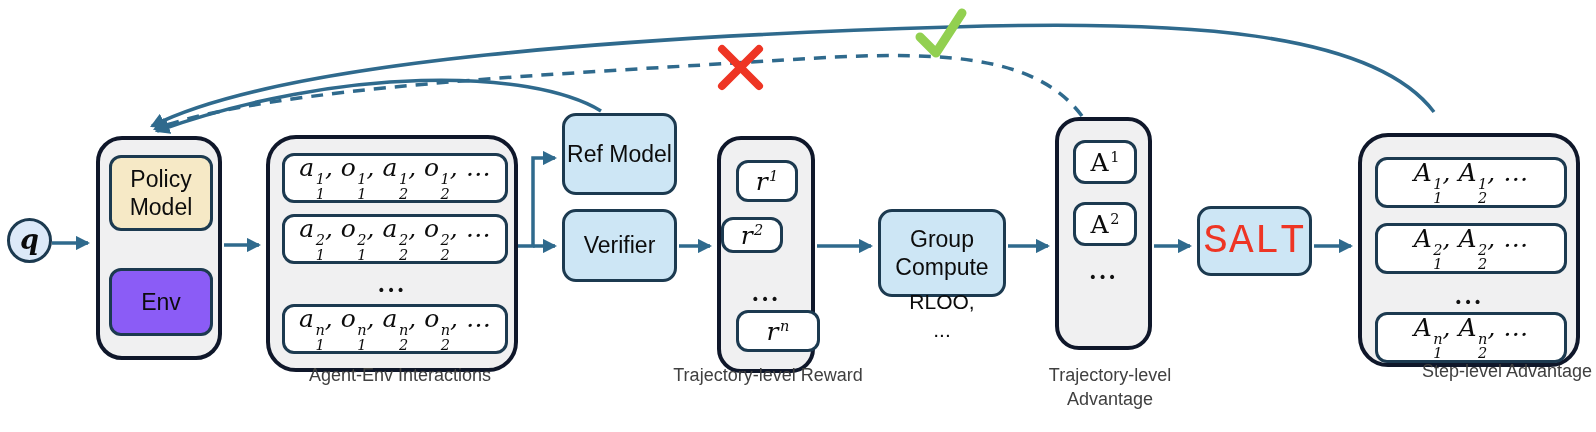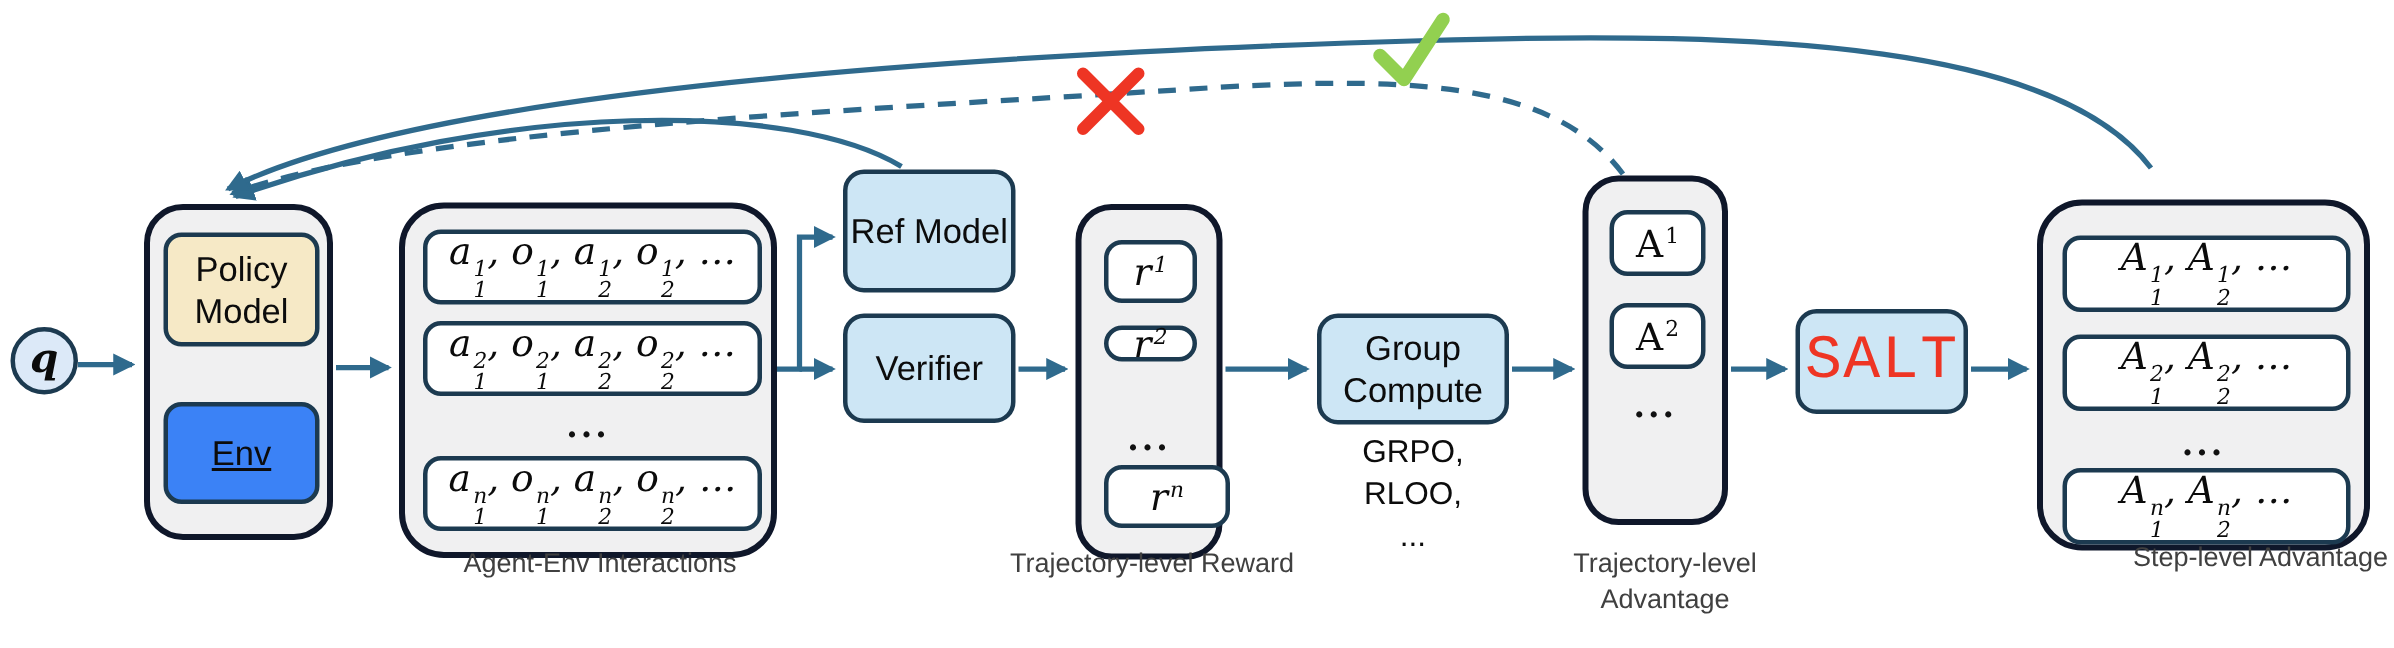--- a/index.html
+++ b/index.html
@@ -44,21 +44,21 @@
     display:flex;align-items:center;justify-content:center;text-align:center;
     font-size:23px;font-weight:500;line-height:1.22;color:#0c0c0c;
   }
   .blue{background:#cde6f5;}
   .box{
     position:absolute;border:3.5px solid #1c3a50;border-radius:12px;box-sizing:border-box;
     display:flex;align-items:center;justify-content:center;text-align:center;
     font-size:23px;font-weight:500;line-height:1.22;color:#0c0c0c;
   }
   .policy{background:#f6e9c6;}
-  .env{background:#3b82f6;text-decoration:underline;}
+  .env{background:#8b5cf6;}
 
   .qnode{
     position:absolute;left:7px;top:218px;width:45px;height:45px;border-radius:50%;
     background:#dce9f8;border:3.5px solid #1c3a50;box-sizing:border-box;
     display:flex;align-items:center;justify-content:center;
   }
   .qtext{font-family:"DejaVu Serif","Liberation Serif",serif;font-style:italic;font-weight:600;font-size:27px;color:#0b0b0b;transform:translateY(-1px);}
 
   .salt-text{font-size:41px;font-weight:500;color:#ee3524;letter-spacing:1px;font-family:Liberation Mono, monospace;}
 
@@ -170,34 +170,33 @@
     <span>Verifier</span>
   </div>
   <div class="module blue" style="left:562px;top:113px;width:115px;height:82px;">
     <span>Ref Model</span>
   </div>
 
   <div class="panel narrow" style="left:717px;top:121px;width:98px;height:237px;">
     <div class="cell" style="left:15px;top:20px;width:62px;height:42px;">
       <div class="mrow"><span><span>r</span><span class="sup1">1</span></span></div>
     </div>
-    <div class="cell" style="left:15px;top:77px;width:62px;height:24px;">
+    <div class="cell" style="left:0;top:77px;width:62px;height:36px;">
       <div class="mrow"><span><span>r</span><span class="sup1">2</span></span></div>
     </div>
     <div class="vdots" style="top:142px;">...</div>
     <div class="cell" style="left:15px;top:170px;width:84px;height:42px;">
       <div class="mrow"><span><span>r</span><span class="sup1">n</span></span></div>
     </div>
   </div>
 
-  <div class="module blue" style="left:878px;top:209px;width:128px;height:74px;">
+  <div class="module blue" style="left:878px;top:209px;width:128px;height:88px;">
     <span>Group Compute</span>
   </div>
   <div class="methods">
-    <div>GRPO,</div>
     <div>RLOO,</div>
     <div>...</div>
   </div>
 
   <div class="panel narrow" style="left:1055px;top:102px;width:97px;height:233px;">
     <div class="cell" style="left:14px;top:19px;width:64px;height:44px;">
       <div class="mrow upright"><span><span>A</span><span class="sup1">1</span></span></div>
     </div>
     <div class="cell" style="left:14px;top:81px;width:64px;height:44px;">
       <div class="mrow upright"><span><span>A</span><span class="sup1">2</span></span></div>

